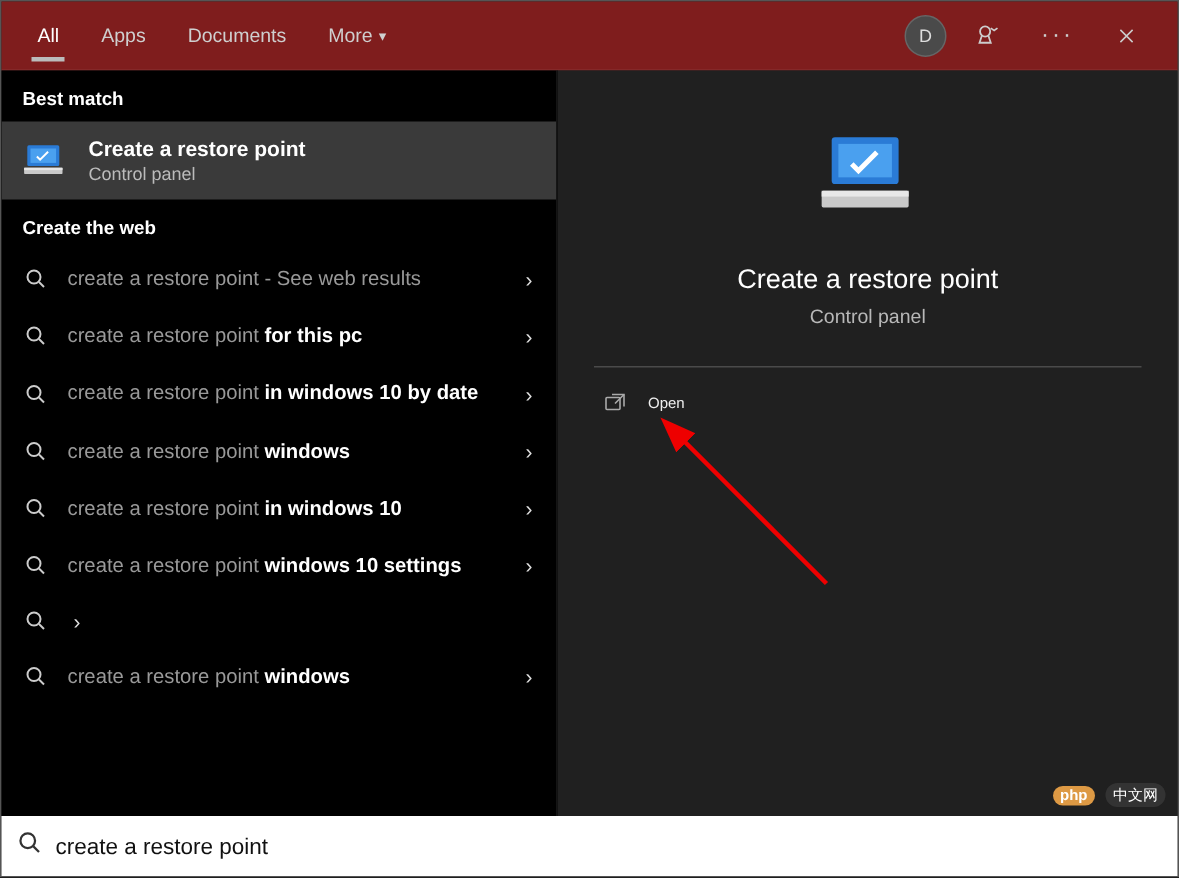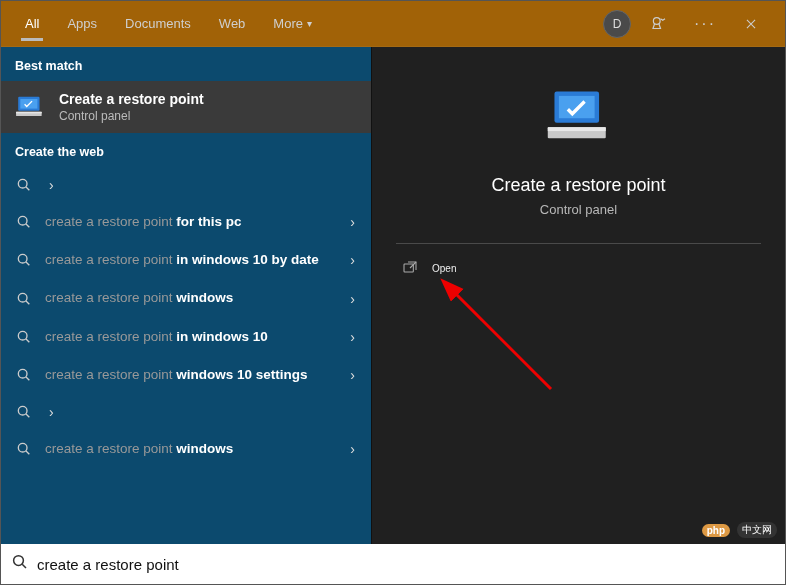--- a/index.html
+++ b/index.html
@@ -1,31 +1,31 @@
 <!DOCTYPE html>
 <html><head>
 <meta charset="utf-8">
 <style>
   * { box-sizing: border-box; margin: 0; padding: 0; }
   html, body { width: 786px; height: 585px; font-family: "Segoe UI", Arial, sans-serif; background: #000; overflow: hidden; }
   .window { position: relative; width: 786px; height: 585px; background: #202020; display: flex; flex-direction: column; border: 1px solid #555; }
   
-  .tabs { height: 46px; background: #a16207; display: flex; align-items: center; padding: 0 10px; border-bottom: 1px solid rgba(255,255,255,0.05);}
+  .tabs { height: 46px; background: #7f1d1d; display: flex; align-items: center; padding: 0 10px; border-bottom: 1px solid rgba(255,255,255,0.05);}
   .tab { color: #cfcfcf; font-size: 13px; padding: 0 14px; height: 46px; display:flex; align-items:center; cursor: pointer; position: relative;}
   .tab.active { color: #fff; font-weight: 500;}
   .tab.active::after { content: ""; position: absolute; left: 10px; right: 10px; bottom: 6px; height: 3px; background: #bbb; }
   .more-chev { margin-left: 4px; font-size: 10px; }
   .header-right { margin-left: auto; display: flex; align-items: center; gap: 10px; padding-right: 6px;}
   .avatar { width: 28px; height: 28px; border-radius: 50%; background: #4a4a4a; color: #ddd; display:flex; align-items:center; justify-content:center; font-size: 12px; border:1px solid #666;}
   .hicon { width: 36px; height: 36px; display:flex; align-items:center; justify-content:center; color:#ccc; cursor:pointer; font-size: 16px;}
   .hicon.close svg { width: 14px; height: 14px; }
   .hicon svg { stroke: #ccc; }
   
   .main { flex: 1; display: flex; min-height: 0; }
-  .left { width: 370px; background: #0c4a6e; color: #ddd; display:flex; flex-direction:column; overflow-y:auto;}
+  .left { width: 370px; background: #000000; color: #ddd; display:flex; flex-direction:column; overflow-y:auto;}
   .right { flex:1; background: #202020; color:#ddd; border-left: 1px solid #111; padding: 0 24px; display:flex; flex-direction:column;}
   .section-label { font-size: 12.5px; font-weight: 600; color: #fff; padding: 12px 14px 8px; }
   
   .best { background: #3a3a3a; display:flex; align-items:center; padding: 10px 14px; gap: 12px;}
   .best .bicon { width: 32px; height: 28px; display:flex; align-items:center; justify-content:center; }
   .best .txt .t { color:#fff; font-size:14px; font-weight:600;}
   .best .txt .s { color:#bbb; font-size:12px; margin-top:2px;}
   
   .web-item { display:flex; align-items:center; padding: 10px 12px 10px 14px; gap: 12px; cursor:pointer;}
   .web-item .mag { width: 18px; flex-shrink:0; display:flex; align-items:center; justify-content:center;}
@@ -55,21 +55,20 @@
   .left::-webkit-scrollbar{width:0}
 </style>
 </head>
 <body>
 
 <div class="window">
   <div class="tabs">
     <div class="tab active">All</div>
     <div class="tab">Apps</div>
     <div class="tab">Documents</div>
-    <div class="tab">Web</div>
     <div class="tab">
       <span>More</span>
       <span class="more-chev">▾</span>
     </div>
     <div class="header-right">
       <div class="avatar">D</div>
       <div class="hicon">
         <svg width="18" height="18" viewBox="0 0 24 24" fill="none" stroke="#ccc" stroke-width="1.6">
           <circle cx="9" cy="8" r="4.5"></circle>
             <path d="M6 12l-2 6h10l-2-6"></path>
@@ -106,20 +105,21 @@
 
       <div class="section-label">Create the web</div>
       <div id="web-list">
           <div class="web-item">
             <span class="mag">
               <svg width="16" height="16" viewBox="0 0 24 24" fill="none" stroke="#ccc" stroke-width="2">
                 <circle cx="10" cy="10" r="6.5"></circle>
                 <line x1="20" y1="20" x2="15" y2="15"></line>
               </svg>
             </span>
+            <span class="label"><span class="pre">create a restore point</span><span class="suf"></span><span class="pre"> - See web results</span></span>
             <span class="chev">›</span>
           </div>
           <div class="web-item">
             <span class="mag">
               <svg width="16" height="16" viewBox="0 0 24 24" fill="none" stroke="#ccc" stroke-width="2">
                 <circle cx="10" cy="10" r="6.5"></circle>
                 <line x1="20" y1="20" x2="15" y2="15"></line>
               </svg>
             </span>
             <span class="label"><span class="pre">create a restore point </span><span class="suf">for this pc</span><span class="pre"></span></span>

